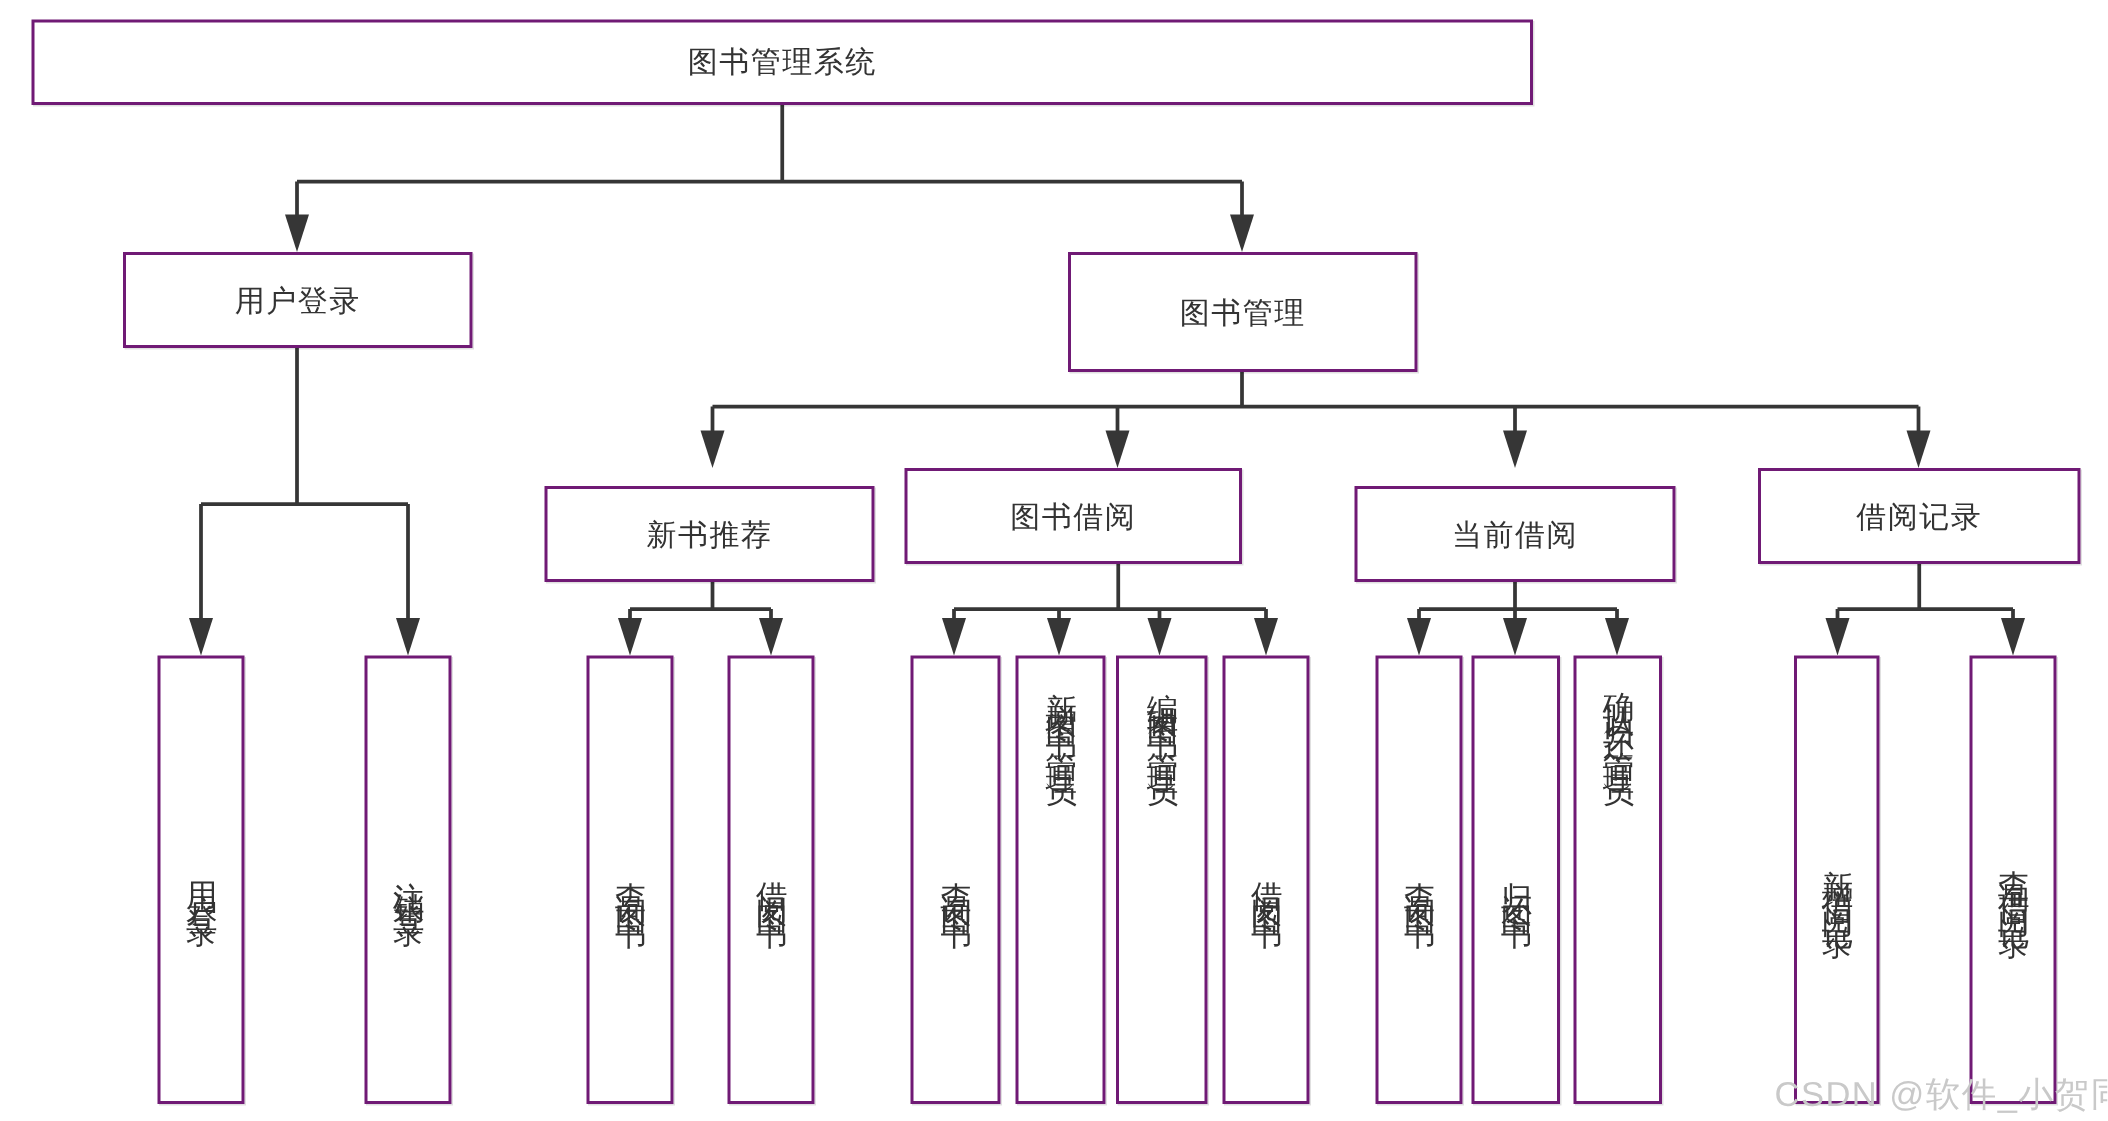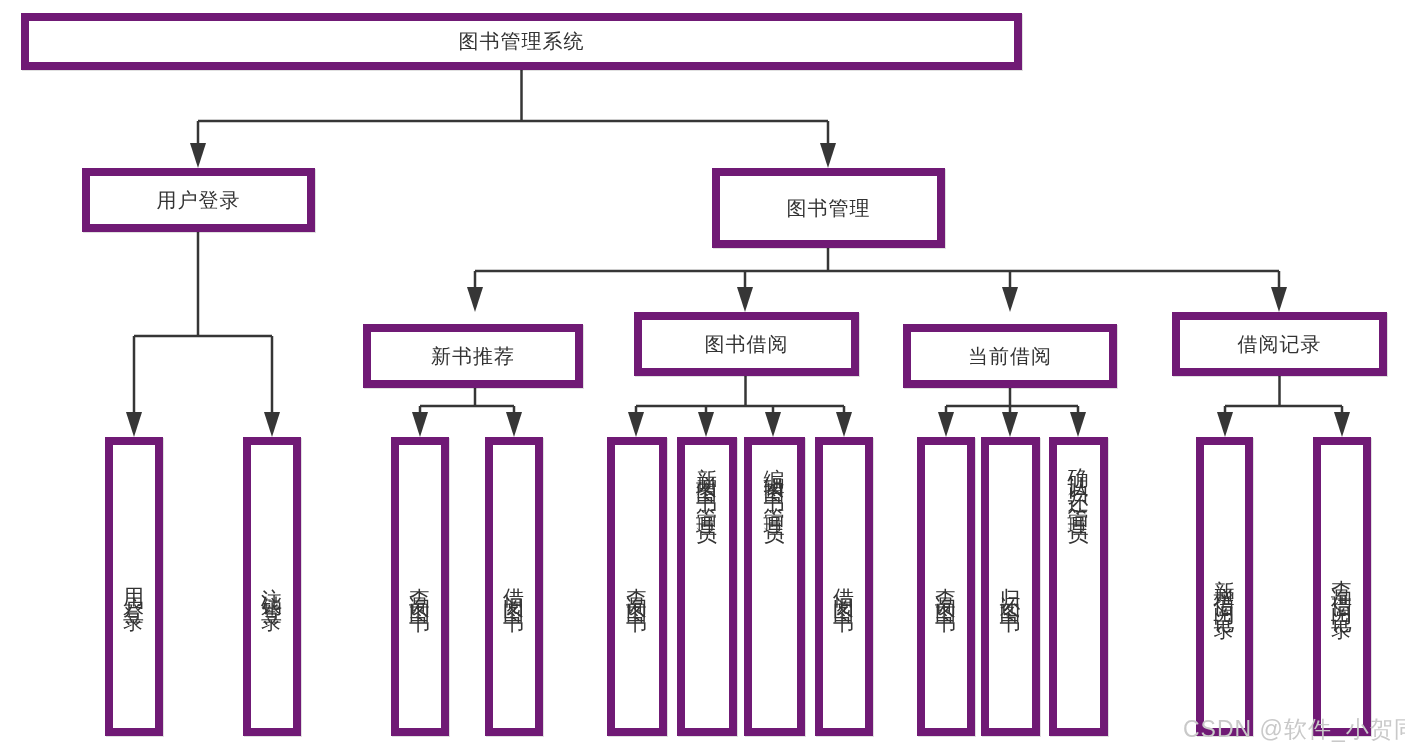--- a/index.html
+++ b/index.html
@@ -18,21 +18,21 @@
   #connectors {
     position: absolute;
     left: 0;
     top: 0;
     z-index: 1;
   }
   .node {
     position: absolute;
     box-sizing: border-box;
     background: #ffffff;
-    border: 8px solid #701a75;
+    border: 2px solid #701a75;
     color: #333333;
     display: flex;
     align-items: center;
     justify-content: center;
     z-index: 2;
     box-shadow: 1px 1px 0 rgba(0,0,0,0.12);
   }
   .h-node {
     font-size: 20px;
     letter-spacing: 1px;
@@ -140,21 +140,21 @@
       <polygon points="1342,437 1334,412 1350,412"></polygon>
     </g>
   </svg>
 
   <div class="node h-node" style="left:21px; top:13px; width:1001px; height:57px;">图书管理系统</div>
 
   <div class="node h-node" style="left:82px; top:168px; width:233px; height:64px;">用户登录</div>
   <div class="node h-node" style="left:712px; top:168px; width:233px; height:80px;">图书管理</div>
 
   <div class="node h-node" style="left:363px; top:324px; width:220px; height:64px;">新书推荐</div>
-  <div class="node h-node" style="left:634px; top:312px; width:225px; height:64px;">图书借阅</div>
+  <div class="node h-node" style="left:603px; top:312px; width:225px; height:64px;">图书借阅</div>
   <div class="node h-node" style="left:903px; top:324px; width:214px; height:64px;">当前借阅</div>
   <div class="node h-node" style="left:1172px; top:312px; width:215px; height:64px;">借阅记录</div>
 
   <div class="node leaf" style="left:105px;">
     <span>用户登录</span>
   </div>
   <div class="node leaf" style="left:243px;">
     <span>注销登录</span>
   </div>
 

